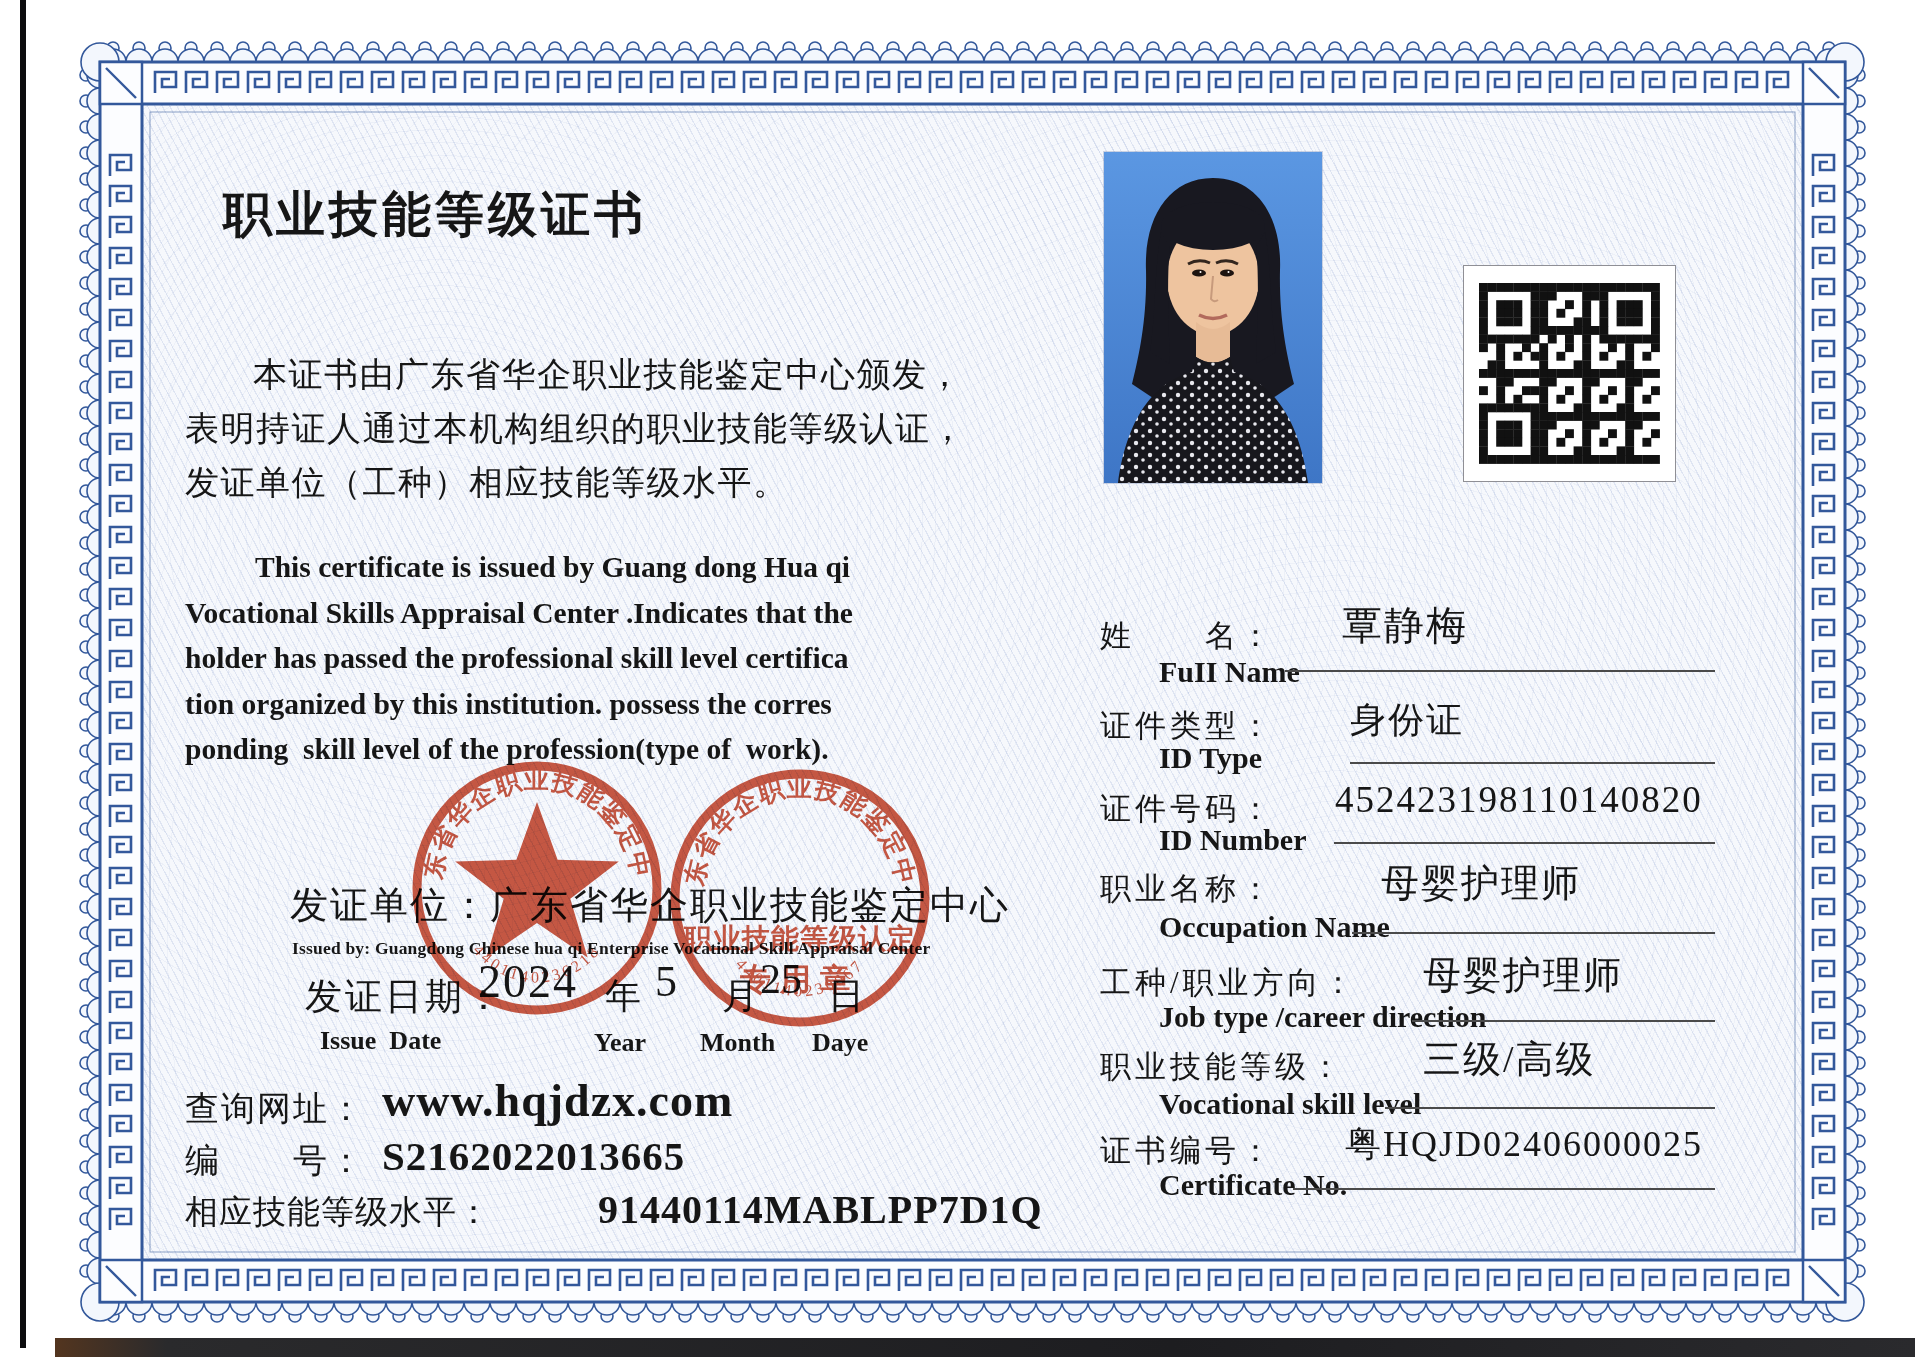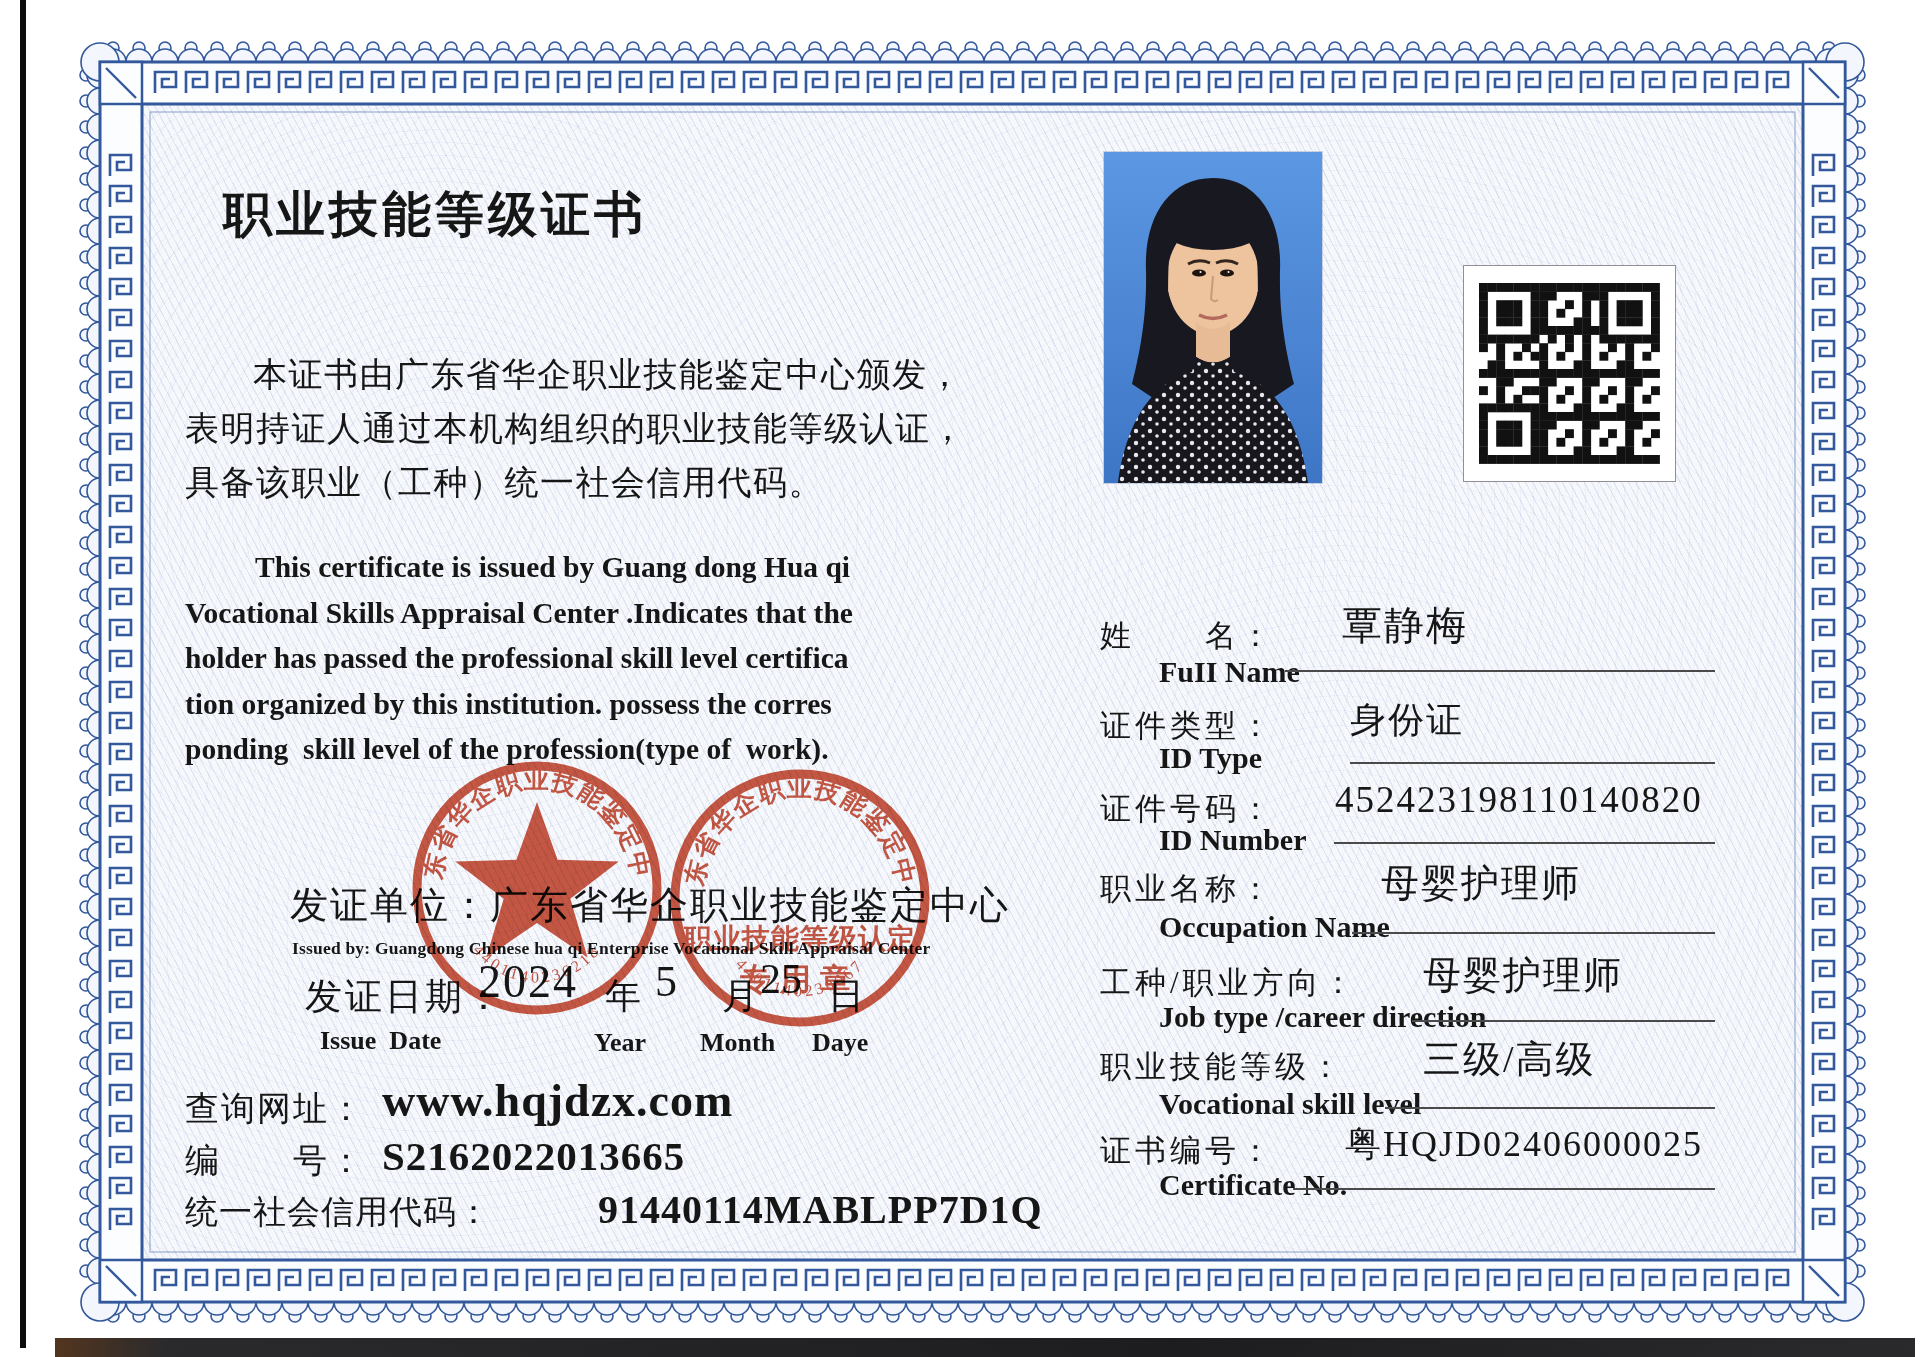--- a/index.html
+++ b/index.html
@@ -717,21 +717,21 @@
       <rect x="150" y="112" width="1645" height="1140" fill="none" stroke="#33589B" stroke-width="1" opacity="0.55"></rect>
     </svg>
 
   <div class="content">
 
     <h1 class="title-cn">职业技能等级证书</h1>
 
     <div class="intro-cn" id="intro-cn">
         <div class="ln">本证书由广东省华企职业技能鉴定中心颁发，</div>
         <div class="ln">表明持证人通过本机构组织的职业技能等级认证，</div>
-        <div class="ln">具备该职业（工种）统一社会信用代码。</div>
+        <div class="ln">发证单位（工种）相应技能等级水平。</div>
       </div>
     <div class="intro-en" id="intro-en"><div class="ln">This certificate is issued by Guang dong Hua qi</div><div class="ln">Vocational Skills Appraisal Center .Indicates that the</div><div class="ln">holder has passed the professional skill level certifica</div><div class="ln">tion organized by this institution. possess the corres</div><div class="ln">ponding  skill level of the profession(type of  work).</div></div>
 
     <div class="issuer-cn"><span>发证单位：</span><span>广东省华企职业技能鉴定中心</span></div>
     <div class="issuer-en">Issued by: Guangdong Chinese hua qi Enterprise Vocational Skill Appraisal Center</div>
 
     <div class="lbl-date">发证日期：</div>
     <div class="sub-en" style="left:320px;top:1026px;">Issue  Date</div>
     <div class="d-year">2024</div>
     <div class="d-yu">年</div>
@@ -740,21 +740,21 @@
     <div class="d-mu">月</div>
     <div class="sub-en" style="left:700px;top:1028px;">Month</div>
     <div class="d-day">25</div>
     <div class="d-du">日</div>
     <div class="sub-en" style="left:812px;top:1028px;">Daye</div>
 
     <div class="q-label">查询网址：</div>
     <div class="q-value">www.hqjdzx.com</div>
     <div class="s-label">编　　号：</div>
     <div class="s-value">S2162022013665</div>
-    <div class="c-label">统一社会信用代码：</div>
+    <div class="c-label">相应技能等级水平：</div>
     <div class="c-value">91440114MABLPP7D1Q</div>
 
     <div class="photo" id="photo"><svg viewBox="0 0 218 331" width="218" height="331">
     <defs>
       <linearGradient id="pbg" x1="0" y1="0" x2="0" y2="1">
         <stop offset="0" stop-color="#5B97E2"></stop>
               <stop offset="1" stop-color="#3E76C6"></stop>
       </linearGradient>
       <pattern id="spk" width="14" height="12" patternUnits="userSpaceOnUse">
         <rect width="14" height="12" fill="#17171d"></rect>

